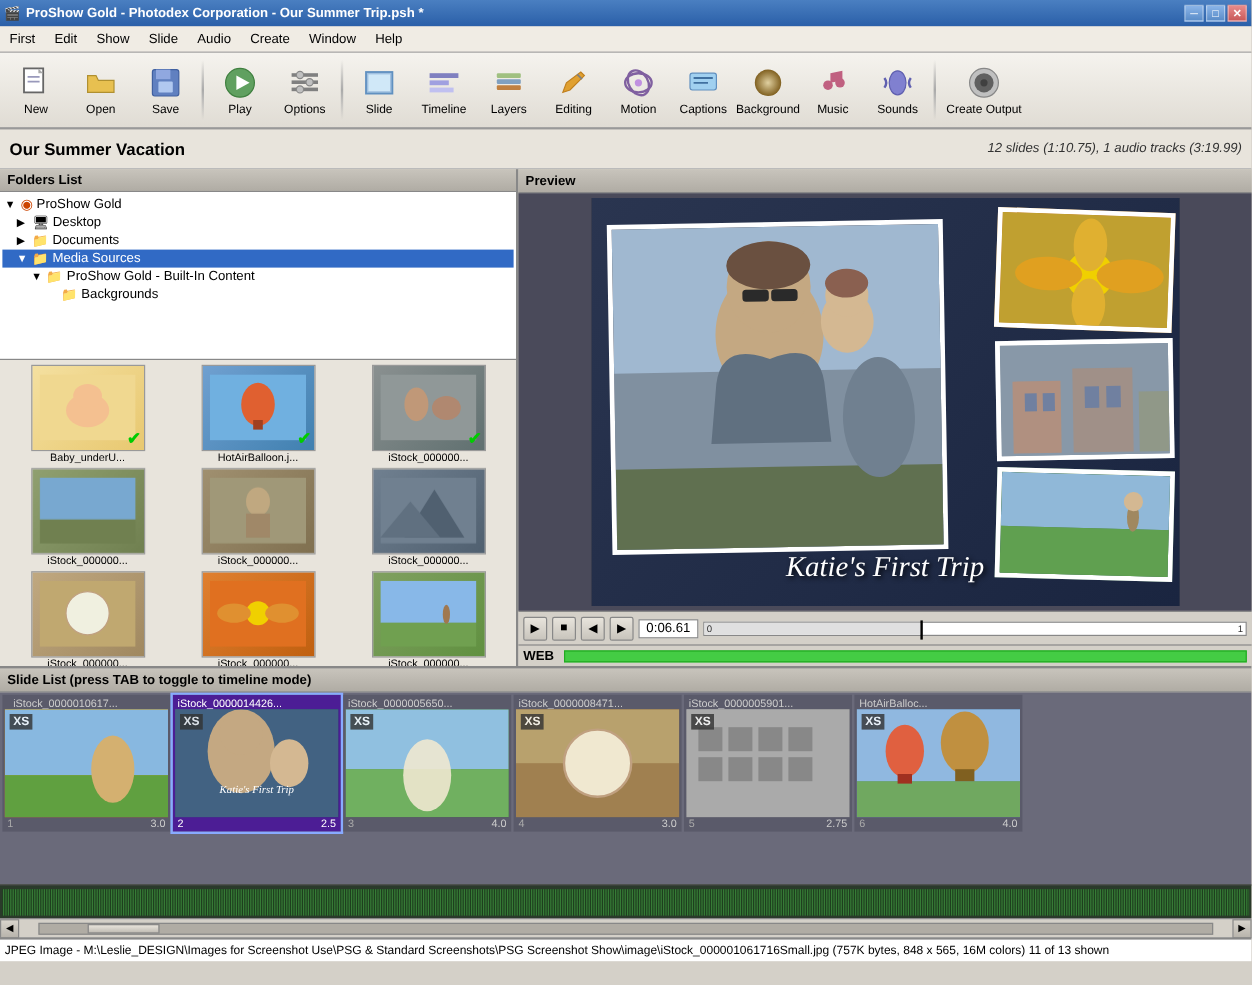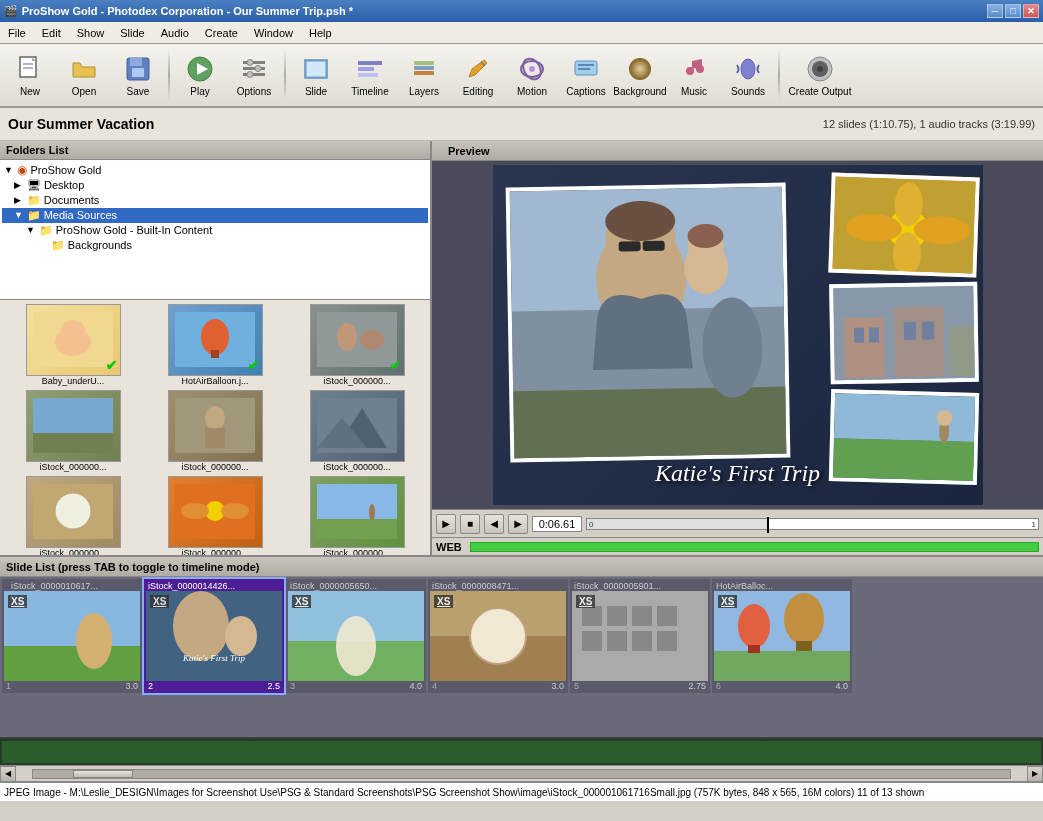--- a/index.html
+++ b/index.html
@@ -18,21 +18,21 @@
     
     
     #toolbar { background: linear-gradient(to bottom, #f5f3ee, #e0dcd4); height: 64px; border-bottom: 2px solid #999; display: flex; align-items: center; padding: 2px 4px; gap: 2px; }
     .toolbar-btn { display: flex; flex-direction: column; align-items: center; justify-content: center; width: 52px; height: 58px; cursor: pointer; border: 1px solid transparent; border-radius: 2px; font-size: 10px; color: #000; gap: 1px; }
     .toolbar-btn .tb-icon { width: 32px; height: 32px; display: flex; align-items: center; justify-content: center; font-size: 20px; }
     .toolbar-separator { width: 2px; height: 50px; background: linear-gradient(to bottom, transparent, #aaa, transparent); margin: 0 2px; }
     
     
     #project-title-bar { background: #e8e4dc; height: 28px; display: flex; align-items: center; justify-content: space-between; padding: 16px 8px; border-bottom: 1px solid #bbb; }
     #project-title-bar .project-name { font-size: 14px; font-weight: bold; color: #000; }
-    #project-title-bar .slide-info { font-size: 11px; color: #333; }
+    #project-title-bar .slide-info { font-size: 11px; color: #333; font-style: italic; }
     
     
     #main-content { display: flex; height: 414px; }
     
     
     #left-panel { width: 432px; border-right: 2px solid #888; display: flex; flex-direction: column; }
     #folders-label { background: linear-gradient(to bottom, #c8c4bc, #b0aca4); height: 20px; display: flex; align-items: center; padding: 0 6px; font-weight: bold; font-size: 11px; border-bottom: 1px solid #888; }
     #folder-tree { flex: 1; background: white; overflow-y: auto; border-bottom: 1px solid #888; padding: 2px; }
     .folder-item { display: flex; align-items: center; gap: 3px; padding: 1px 2px; cursor: pointer; font-size: 11px; }
     .folder-expand { font-size: 9px; width: 10px; }
@@ -44,21 +44,21 @@
     
     #thumbnail-area { height: 270px; background: #e8e4dc; overflow-y: auto; padding: 4px; }
     #thumb-grid { display: grid; grid-template-columns: repeat(3, 1fr); gap: 4px; flex: 1; }
     .thumb-item { display: flex; flex-direction: column; align-items: center; cursor: pointer; }
     .thumb-img { width: 95px; height: 72px; background: #666; border: 1px solid #999; position: relative; overflow: hidden; display: flex; align-items: center; justify-content: center; }
     .thumb-check { position: absolute; bottom: 2px; right: 2px; color: #00cc00; font-size: 14px; font-weight: bold; }
     .thumb-label { font-size: 9px; color: #000; text-align: center; max-width: 95px; overflow: hidden; text-overflow: ellipsis; white-space: nowrap; }
     
     
     #right-panel { flex: 1; display: flex; flex-direction: column; }
-    #preview-label { background: linear-gradient(to bottom, #c8c4bc, #b0aca4); height: 20px; display: flex; align-items: center; padding: 0 16px; font-weight: bold; font-size: 11px; border-bottom: 1px solid #888; }
+    #preview-label { background: linear-gradient(to bottom, #c8c4bc, #b0aca4); height: 20px; display: flex; align-items: center; padding: 0 6px; font-weight: bold; font-size: 11px; border-bottom: 1px solid #888; }
     #preview-area { flex: 1; background: #4a4a5a; position: relative; display: flex; align-items: center; justify-content: center; overflow: hidden; }
     #preview-canvas { width: 490px; height: 340px; background: #2a3040; position: relative; overflow: hidden; }
     
     
     #preview-controls { height: 28px; background: #d4d0c8; border-top: 1px solid #888; display: flex; align-items: center; padding: 0 4px; gap: 4px; }
     .ctrl-btn { width: 20px; height: 20px; background: linear-gradient(to bottom, #e8e4dc, #c8c4bc); border: 1px solid #888; border-radius: 2px; display: flex; align-items: center; justify-content: center; cursor: pointer; font-size: 10px; }
     .time-display { background: white; border: 1px solid #888; padding: 1px 4px; font-size: 11px; min-width: 50px; text-align: center; }
     .progress-bar-container { flex: 1; height: 12px; background: white; border: 1px solid #888; position: relative; }
     .progress-bar-fill { height: 100%; background: #e0e0e0; }
     .progress-marker { position: absolute; top: -2px; width: 2px; height: 16px; background: #000; }
@@ -107,41 +107,41 @@
     .thumb-flower2 { background: linear-gradient(135deg, #e08030, #c06010); }
     .thumb-hiker { background: linear-gradient(135deg, #80a060, #609040); }
     
     .slide-thumb-1 { background: linear-gradient(135deg, #d4a020, #b08010); }
     .slide-thumb-2 { background: linear-gradient(135deg, #4a6a8a, #2a4a6a); }
     .slide-thumb-3 { background: linear-gradient(135deg, #6a8a6a, #4a6a4a); }
     .slide-thumb-4 { background: linear-gradient(135deg, #aa8a60, #8a6a40); }
     .slide-thumb-5 { background: linear-gradient(135deg, #aaaaaa, #888888); }
     .slide-thumb-6 { background: linear-gradient(135deg, #80a0c0, #6080a0); }
 
-    .xs-icon { color: white; font-size: 20px; font-weight: bold; opacity: 0.7; text-decoration: underline; }
+    .xs-icon { color: white; font-size: 20px; font-weight: bold; opacity: 0.7; }
     
     .progress-tick { position: absolute; bottom: 0; font-size: 8px; color: #333; }
   </style>
 </head>
 <body>
 
 <div id="title-bar">
   <div class="title-text">
     <span>🎬</span>
     <span>ProShow Gold - Photodex Corporation - Our Summer Trip.psh *</span>
   </div>
   <div class="win-controls">
     <div class="win-btn">─</div>
     <div class="win-btn">□</div>
     <div class="win-btn close">✕</div>
   </div>
 </div>
 
 <div id="menu-bar">
-  <div class="menu-item">File</div>
+  <div class="menu-item">First</div>
   <div class="menu-item">Edit</div>
   <div class="menu-item">Show</div>
   <div class="menu-item">Slide</div>
   <div class="menu-item">Audio</div>
   <div class="menu-item">Create</div>
   <div class="menu-item">Window</div>
   <div class="menu-item">Help</div>
 </div>
 
 <div id="toolbar">

